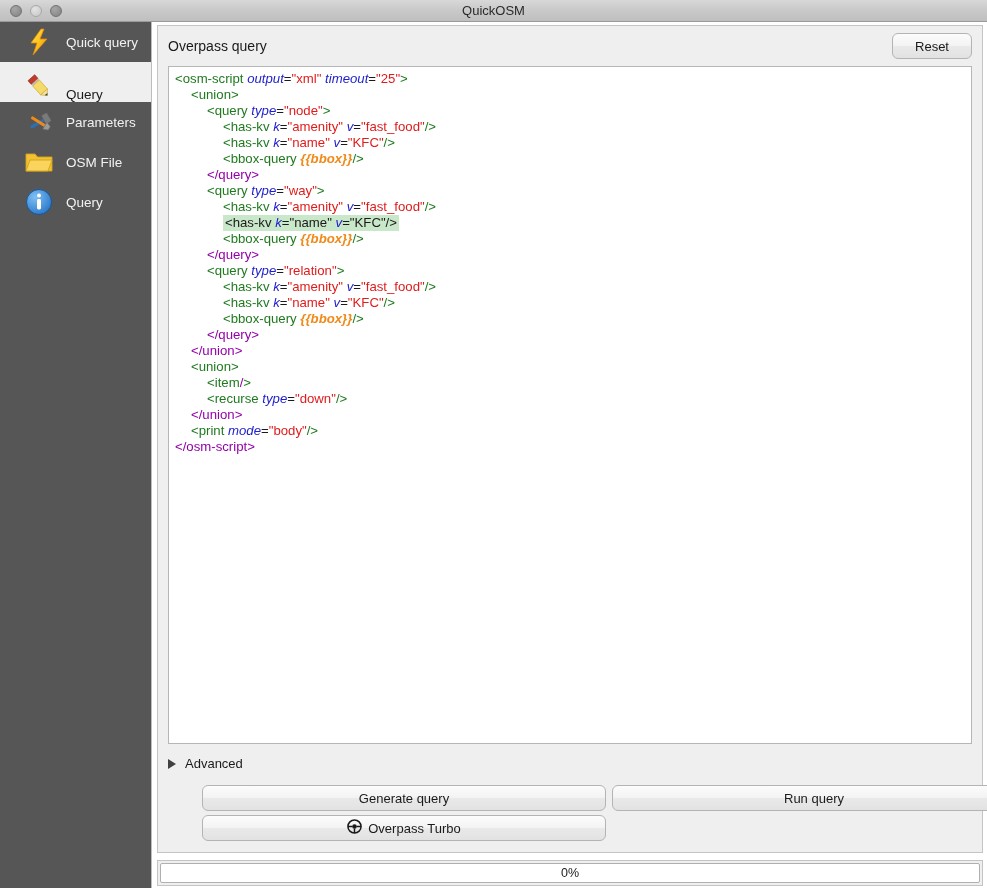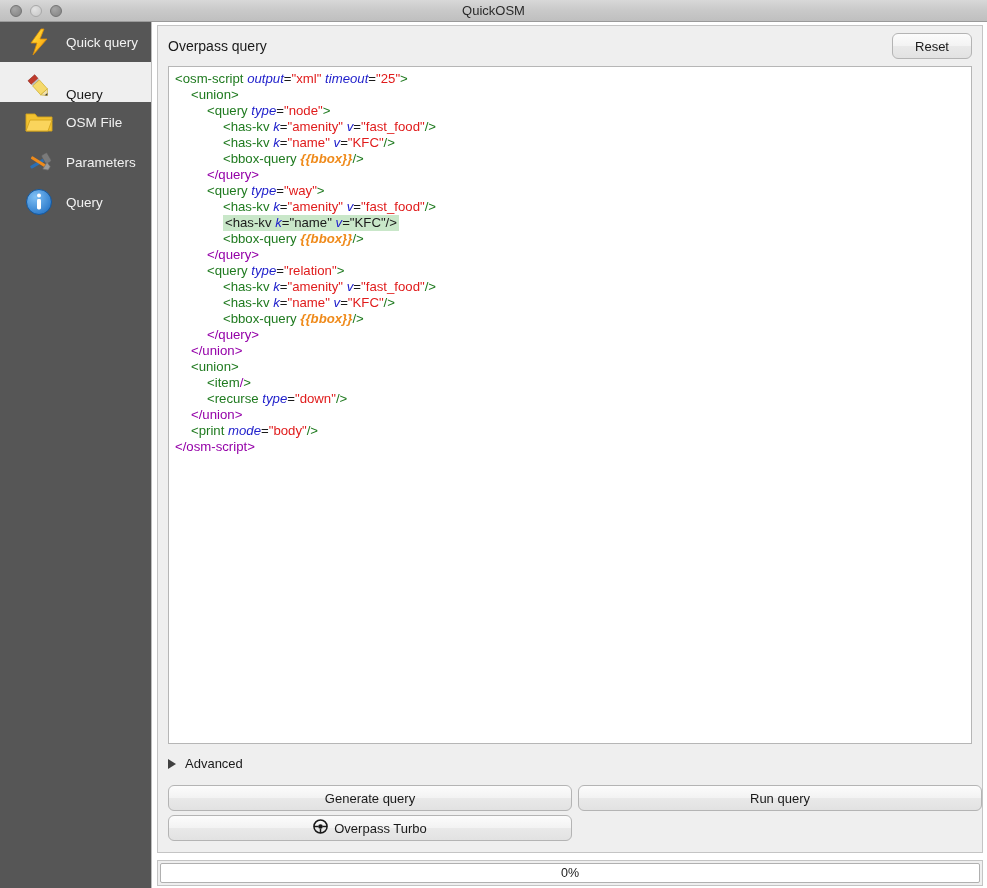--- a/index.html
+++ b/index.html
@@ -143,20 +143,21 @@
     width: 0; height: 0;
     border-left: 8px solid #404040;
     border-top: 5.5px solid transparent;
     border-bottom: 5.5px solid transparent;
   }
 
   
   .act {
     position: absolute;
     height: 26px;
+    margin-left: 34px;
   }
   .act.gen  { left: 10px;  top: 759px; width: 404px; }
   .act.run  { left: 420px; top: 759px; width: 404px; }
   .act.turbo{ left: 10px;  top: 789px; width: 404px; }
   .act.docs { left: 420px; top: 789px; width: 404px; }
   .turbo-inner { display: flex; align-items: center; gap: 6px; }
   .docs-arrow {
     position: absolute; right: 8px; top: 50%;
     transform: translateY(-50%);
     width: 0; height: 0;
@@ -225,42 +226,42 @@
             <polygon points="10,21 19,21 14.5,26" fill="#f0e0b0" stroke="#c9a81f" stroke-width="0.6"></polygon>
             <polygon points="12.7,24 16.3,24 14.5,26" fill="#3b3b3b"></polygon>
           </g>
         </svg>
       </span>
       <span class="side-label">Query</span>
     </div>
 
     <div class="side-item">
       <span class="side-icon">
-        <svg width="28" height="24" viewBox="0 0 28 24">
-          <path d="M1,4 L10,4 L12.5,7 L27,7 L27,21 L1,21 Z" fill="#f2c230" stroke="#d4a41c" stroke-width="0.9"></path>
-          <path d="M1,21 L5,10 L27,10 L23,21 Z" fill="#fad45c" stroke="#d4a41c" stroke-width="0.9"></path>
-        </svg>
-      </span>
-      <span class="side-label">OSM File</span>
-    </div>
-
-    <div class="side-item">
-      <span class="side-icon">
         <svg width="28" height="26" viewBox="0 0 28 26">
           <g transform="rotate(-30 14 13)">
             <rect x="4" y="12" width="18" height="3.2" rx="1" fill="#2b6fb5"></rect>
             <rect x="19" y="8.5" width="6.5" height="10" rx="1.6" fill="#7a7a7a" stroke="#5a5a5a" stroke-width="0.6"></rect>
           </g>
           <g transform="rotate(32 14 13)">
             <rect x="5" y="11.5" width="17" height="3" rx="1" fill="#ef8a1a"></rect>
             <polygon points="21,9 26,11 26,15 21,17" fill="#9a9a9a" stroke="#6f6f6f" stroke-width="0.6"></polygon>
           </g>
         </svg>
       </span>
       <span class="side-label">Parameters</span>
+    </div>
+
+    <div class="side-item">
+      <span class="side-icon">
+        <svg width="28" height="24" viewBox="0 0 28 24">
+          <path d="M1,4 L10,4 L12.5,7 L27,7 L27,21 L1,21 Z" fill="#f2c230" stroke="#d4a41c" stroke-width="0.9"></path>
+          <path d="M1,21 L5,10 L27,10 L23,21 Z" fill="#fad45c" stroke="#d4a41c" stroke-width="0.9"></path>
+        </svg>
+      </span>
+      <span class="side-label">OSM File</span>
     </div>
 
     <div class="side-item">
       <span class="side-icon">
         <svg width="28" height="28" viewBox="0 0 28 28">
           <defs>
               <radialGradient id="gInfo" cx="0.35" cy="0.3" r="0.85">
             <stop offset="0" stop-color="#7fc0f5"></stop>
                 <stop offset="1" stop-color="#1f6fc4"></stop>
               </radialGradient>

